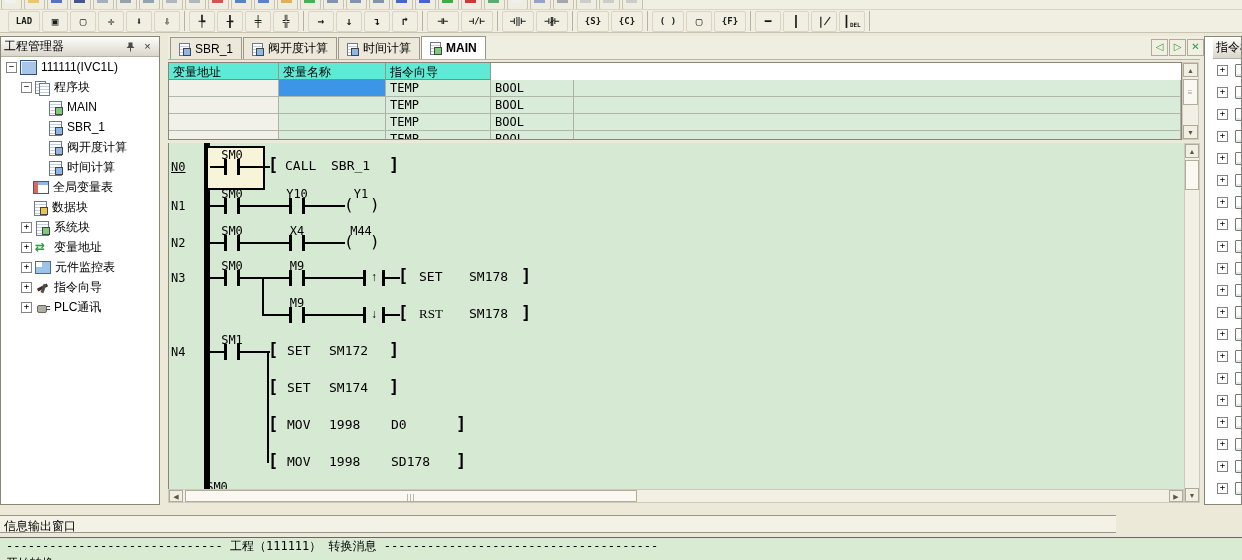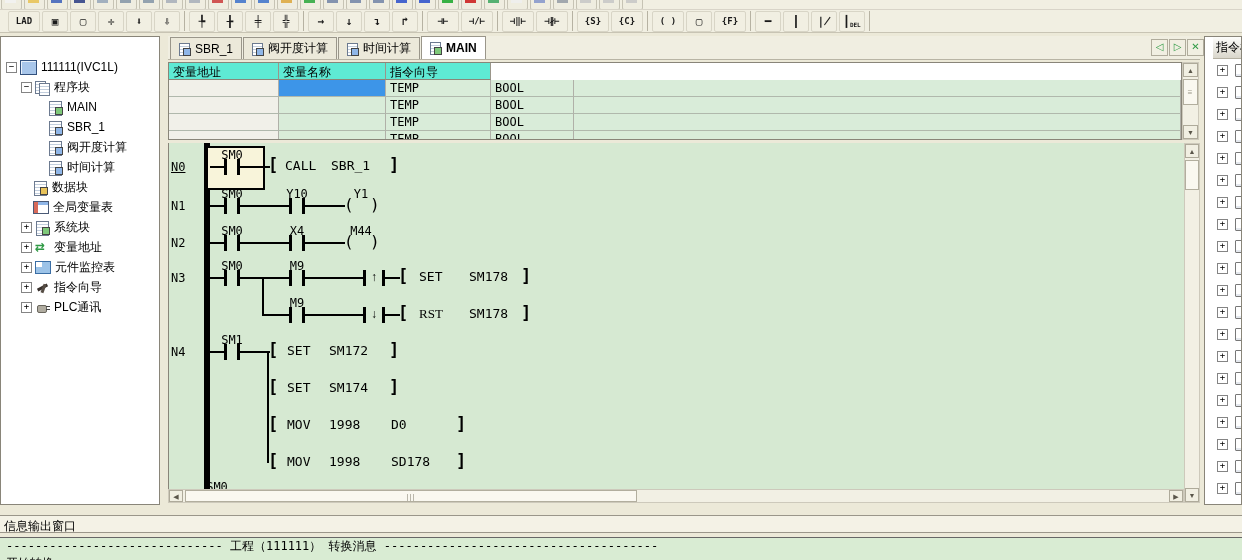--- a/index.html
+++ b/index.html
@@ -95,21 +95,21 @@
   
   #right-panel{position:absolute;left:1204px;top:36px;width:38px;height:469px;background:#fff;
                border:1px solid #898579;box-sizing:border-box;overflow:hidden;padding-left:8px;}
   #right-header{height:19px;background:linear-gradient(#fdfdfb,#d9d6cb);border-bottom:1px solid #b4b0a2;
                 font-size:12px;padding:2px 0 0 3px;white-space:nowrap;overflow:hidden;}
   .irow{height:22px;display:flex;align-items:center;padding-left:4px;}
   .book{width:14px;height:11px;margin-left:4px;border:1px solid #777;border-radius:1px;flex:none;
         background:linear-gradient(90deg,#fff 46%,#d8dde4 50%,#fff 54%);
         background-color:#fff;box-shadow:inset 0 -2px 0 #e4e8ee;}
   
-  #out-title{position:absolute;left:0px;top:515px;width:1242px;height:18px;background:#f4f2e6;
+  #out-title{position:absolute;left:0px;top:515px;width:1116px;height:18px;background:#f4f2e6;
              border-top:1px solid #9a968a;border-bottom:1px solid #9a968a;
              font-size:12px;padding:2px 0 0 4px;box-sizing:border-box;}
   #out-msg{position:absolute;left:0px;top:537px;width:1242px;height:23px;background:#d9ecd3;
            border-top:1px solid #666;font-family:"DejaVu Sans Mono","Liberation Mono",monospace;
            font-size:12px;overflow:hidden;white-space:nowrap;padding-left:6px;box-sizing:border-box;}
 </style>
 </head>
 <body>
 
 <div id="toolbar1"><span class="sliver"><i style="background:#f2f2f2"></i></span><span class="sliver"><i style="background:#e8c35a"></i></span><span class="sliver"><i style="background:#4466bb"></i></span><span class="sliver"><i style="background:#334488"></i></span><span class="sliver"><i style="background:#99a8bb"></i></span><span class="sliver"><i style="background:#8899aa"></i></span><span class="sliver"><i style="background:#8899aa"></i></span><span class="sliver"><i style="background:#aab0bb"></i></span><span class="sliver"><i style="background:#aab0bb"></i></span><span class="sliver"><i style="background:#cc4444"></i></span><span class="sliver"><i style="background:#4477cc"></i></span><span class="sliver"><i style="background:#4477cc"></i></span><span class="sliver"><i style="background:#ddaa44"></i></span><span class="sliver"><i style="background:#33aa44"></i></span><span class="sliver"><i style="background:#7788aa"></i></span><span class="sliver"><i style="background:#7788aa"></i></span><span class="sliver"><i style="background:#7788aa"></i></span><span class="sliver"><i style="background:#3355cc"></i></span><span class="sliver"><i style="background:#3355cc"></i></span><span class="sliver"><i style="background:#22aa33"></i></span><span class="sliver"><i style="background:#cc2222"></i></span><span class="sliver"><i style="background:#44aa66"></i></span><span class="sliver"><i style="background:#eeeeee"></i></span><span class="sliver"><i style="background:#8899cc"></i></span><span class="sliver"><i style="background:#99a0a8"></i></span><span class="sliver"><i style="background:#c8c8c8"></i></span><span class="sliver"><i style="background:#c8c8c8"></i></span><span class="sliver"><i style="background:#c8c8c8"></i></span></div>
@@ -153,20 +153,30 @@
     </div>
     <div class="tbgroup">
       <div class="tbtn">━</div>
       <div class="tbtn">┃</div>
       <div class="tbtn">∤</div>
       <div class="tbtn">┃<span class="sub">DEL</span></div>
     </div>
   </div>
 
 <div id="left-panel">
+  <div id="left-header">
+    <span id="left-title">工程管理器</span>
+    <span class="hdr-btn">
+      <svg width="9" height="10" viewBox="0 0 9 10">
+          <path d="M2.5 0.5 L6.5 0.5 L6.5 4 L8.5 6 L0.5 6 L2.5 4 Z" fill="#4a4a4a"></path>
+          <rect x="4" y="6" width="1" height="3.5" fill="#4a4a4a"></rect>
+        </svg>
+    </span>
+    <span class="hdr-btn">×</span>
+  </div>
   <div id="tree">
       <div class="trow" style="padding-left: 4px;">
         <span class="expander">−</span>
         <span class="ticon ti-project"></span>
         <span class="tlabel">111111(IVC1L)</span>
       </div>
       <div class="trow" style="padding-left: 19px;">
         <span class="expander">−</span>
         <span class="ticon ti-docs">
           <span class="pg p1"></span>
@@ -201,30 +211,30 @@
       <div class="trow" style="padding-left: 34px;">
         <span style="width:12px;flex:none;"></span>
         <span class="ticon ti-doc">
           <span class="pg p1"></span>
           <span class="badge b-blue"></span>
         </span>
         <span class="tlabel">时间计算</span>
       </div>
       <div class="trow" style="padding-left: 19px;">
         <span style="width:12px;flex:none;"></span>
-        <span class="ticon ti-doc">
-          <span class="pg p1"></span>
-          <span class="badge b-yellow"></span>
-        </span>
-        <span class="tlabel">数据块</span>
-      </div>
-      <div class="trow" style="padding-left: 19px;">
-        <span style="width:12px;flex:none;"></span>
         <span class="ticon ti-grid"></span>
         <span class="tlabel">全局变量表</span>
+      </div>
+      <div class="trow" style="padding-left: 19px;">
+        <span style="width:12px;flex:none;"></span>
+        <span class="ticon ti-doc">
+          <span class="pg p1"></span>
+          <span class="badge b-yellow"></span>
+        </span>
+        <span class="tlabel">数据块</span>
       </div>
       <div class="trow" style="padding-left: 19px;">
         <span class="expander">+</span>
         <span class="ticon ti-doc">
           <span class="pg p1"></span>
           <span class="badge b-green"></span>
         </span>
         <span class="tlabel">系统块</span>
       </div>
       <div class="trow" style="padding-left: 19px;">

